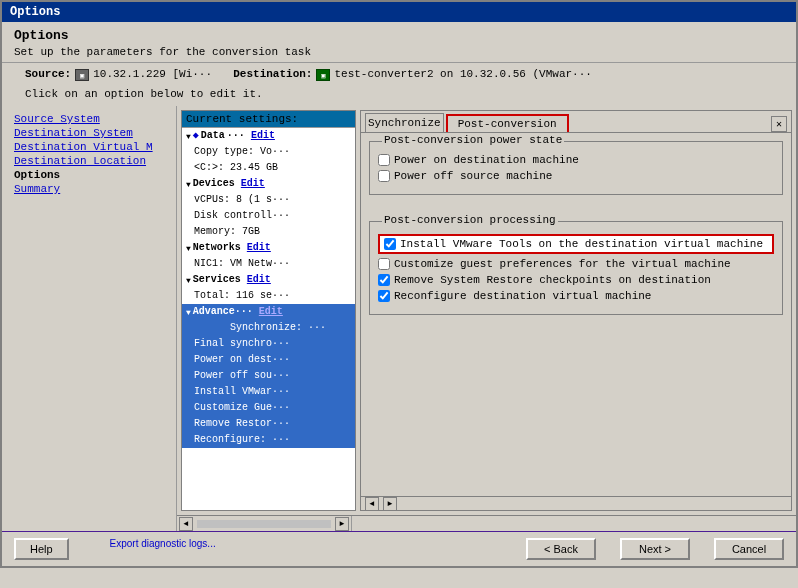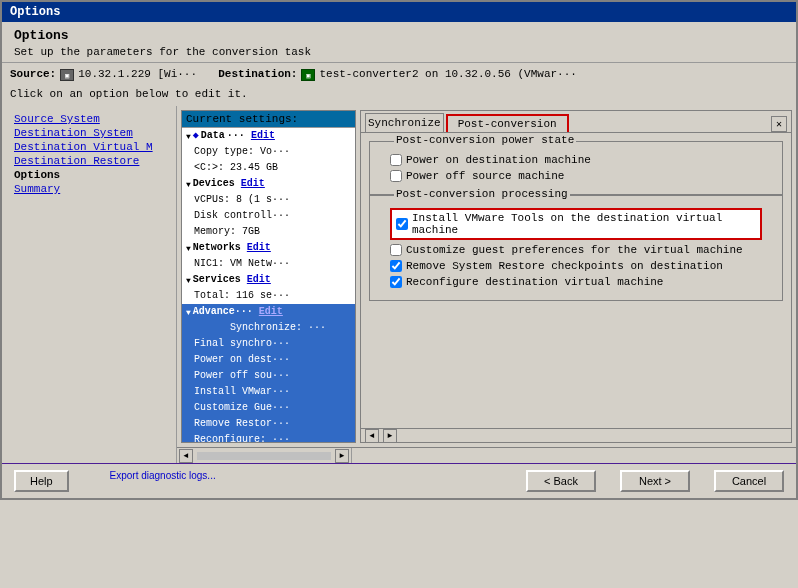--- a/index.html
+++ b/index.html
@@ -6,21 +6,21 @@
     body {
       font-family: 'Courier New', monospace;
       font-size: 12px;
       background: #d4d0c8;
       width: 798px;
       height: 588px;
       overflow: hidden;
     }
     .window {
       width: 798px;
-      height: 500px;
+      height: 568px;
       background: #d4d0c8;
       border: 2px solid #808080;
       display: flex;
       flex-direction: column;
     }
     .title-bar {
       background: #003087;
       color: white;
       padding: 3px 8px;
       font-size: 12px;
@@ -157,22 +157,22 @@
       font-size: 10px;
       font-weight: bold;
     }
     .tab-content {
       flex: 1;
       padding: 8px;
       overflow-y: auto;
     }
     .fieldset-box {
       border: 1px solid #808080;
-      margin-bottom: 0;
-      padding: 4px 20px 8px;
+      margin-bottom: 26px;
+      padding: 4px 8px 8px;
       position: relative;
     }
     .fieldset-legend {
       font-size: 11px;
       margin-left: 4px;
       background: #d4d0c8;
       padding: 0 2px;
       position: absolute;
       top: -8px;
     }
@@ -228,21 +228,21 @@
     .btn-export {
       color: #0000cc;
       background: transparent;
       border: none;
       cursor: pointer;
       font-size: 10px;
       min-width: 140px;
     }
     .spacer { flex: 1; }
     .info-header {
-      padding: 3px 8px;
+      padding: 3px 23px;
       font-size: 11px;
       line-height: 1.6;
     }
     .info-header .row1 {
       display: flex;
       align-items: center;
       gap: 4px;
     }
     .server-icon {
       display: inline-block;
@@ -318,21 +318,21 @@
     </div>
     <div style="margin-top:2px;">Click on an option below to edit it.</div>
   </div>
 
   <div class="content-area">
 
     <div class="left-nav">
       <a>Source System</a>
       <a>Destination System</a>
       <a>Destination Virtual M</a>
-      <a>Destination Restore</a>
+      <a>Destination Location</a>
       <span class="active">Options</span>
       <a>Summary</a>
     </div>
 
     <div class="main-panel">
       <div class="settings-row">
 
         <div class="current-settings">
           <div class="settings-header">Current settings:</div>
 

